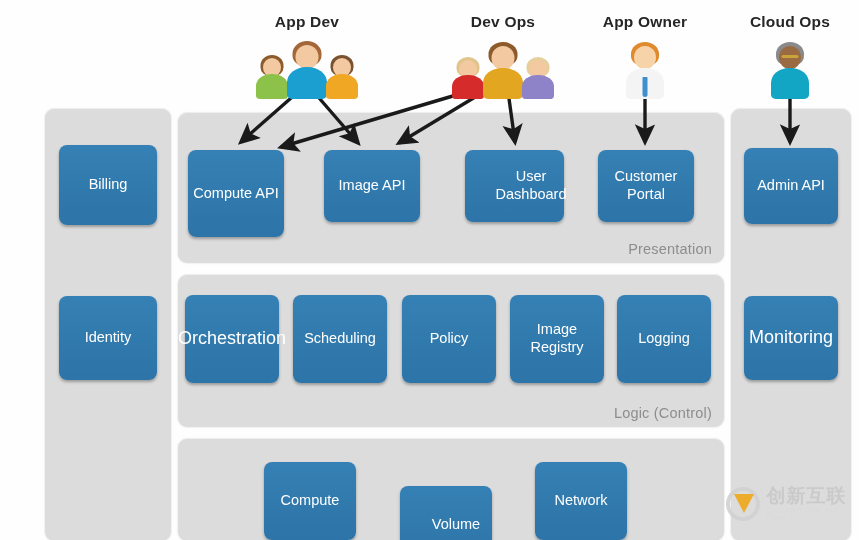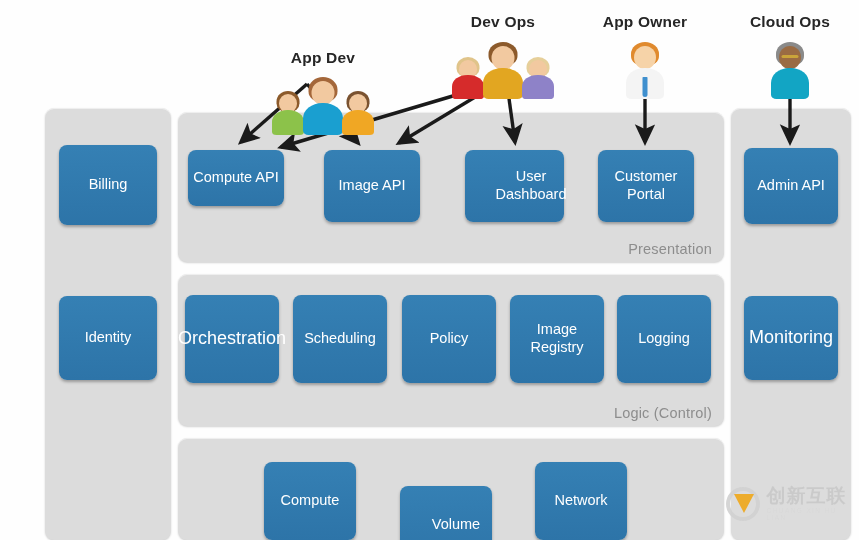--- a/index.html
+++ b/index.html
@@ -208,21 +208,21 @@
       <line x1="500" y1="82" x2="399" y2="143"></line>
 
       <line x1="507" y1="84" x2="515" y2="142"></line>
 
       <line x1="645" y1="86" x2="645" y2="142"></line>
 
       <line x1="790" y1="86" x2="790" y2="142"></line>
     </g>
   </svg>
 
-  <div class="actor" style="left:253px; top:14px;margin-top:36px;">
+  <div class="actor" style="left:237px; top:14px;">
     <div class="actor-label">App Dev</div>
     <div class="actor-figs">
       <div class="person" style="left:18px; width:34px; height:46px;">
         <div class="hair" style="top:2px; width:23px; height:21px; background:#8c5a2b;"></div>
         <div class="head" style="top:5px; width:18px; height:19px; background:#f2c9a0;"></div>
         <div class="body" style="width:32px; height:25px; background:#8cc24a;"></div>
       </div>
       <div class="person" style="left:49px; width:42px; height:59px;">
         <div class="hair" style="top:1px; width:29px; height:25px; background:#a4673a;"></div>
         <div class="head" style="top:5px; width:23px; height:24px; background:#f2c9a0;"></div>
@@ -281,21 +281,21 @@
     </div>
   </div>
 
   <div class="box" style="left:59px; top:145px; width:98px; height:80px;">
     <span>Billing</span>
   </div>
   <div class="box" style="left:59px; top:296px; width:98px; height:84px;">
     <span>Identity</span>
   </div>
 
-  <div class="box" style="left:188px; top:150px; width:96px; height:56px;">
+  <div class="box" style="left:188px; top:150px; width:96px; height:87px;">
     <span>Compute API</span>
   </div>
   <div class="box" style="left:324px; top:150px; width:96px; height:72px;">
     <span>Image API</span>
   </div>
   <div class="box" style="left:465px; top:150px; width:99px; height:72px;padding-left:37px;">
     <span>User Dashboard</span>
   </div>
   <div class="box" style="left:598px; top:150px; width:96px; height:72px;">
     <span>Customer Portal</span>

